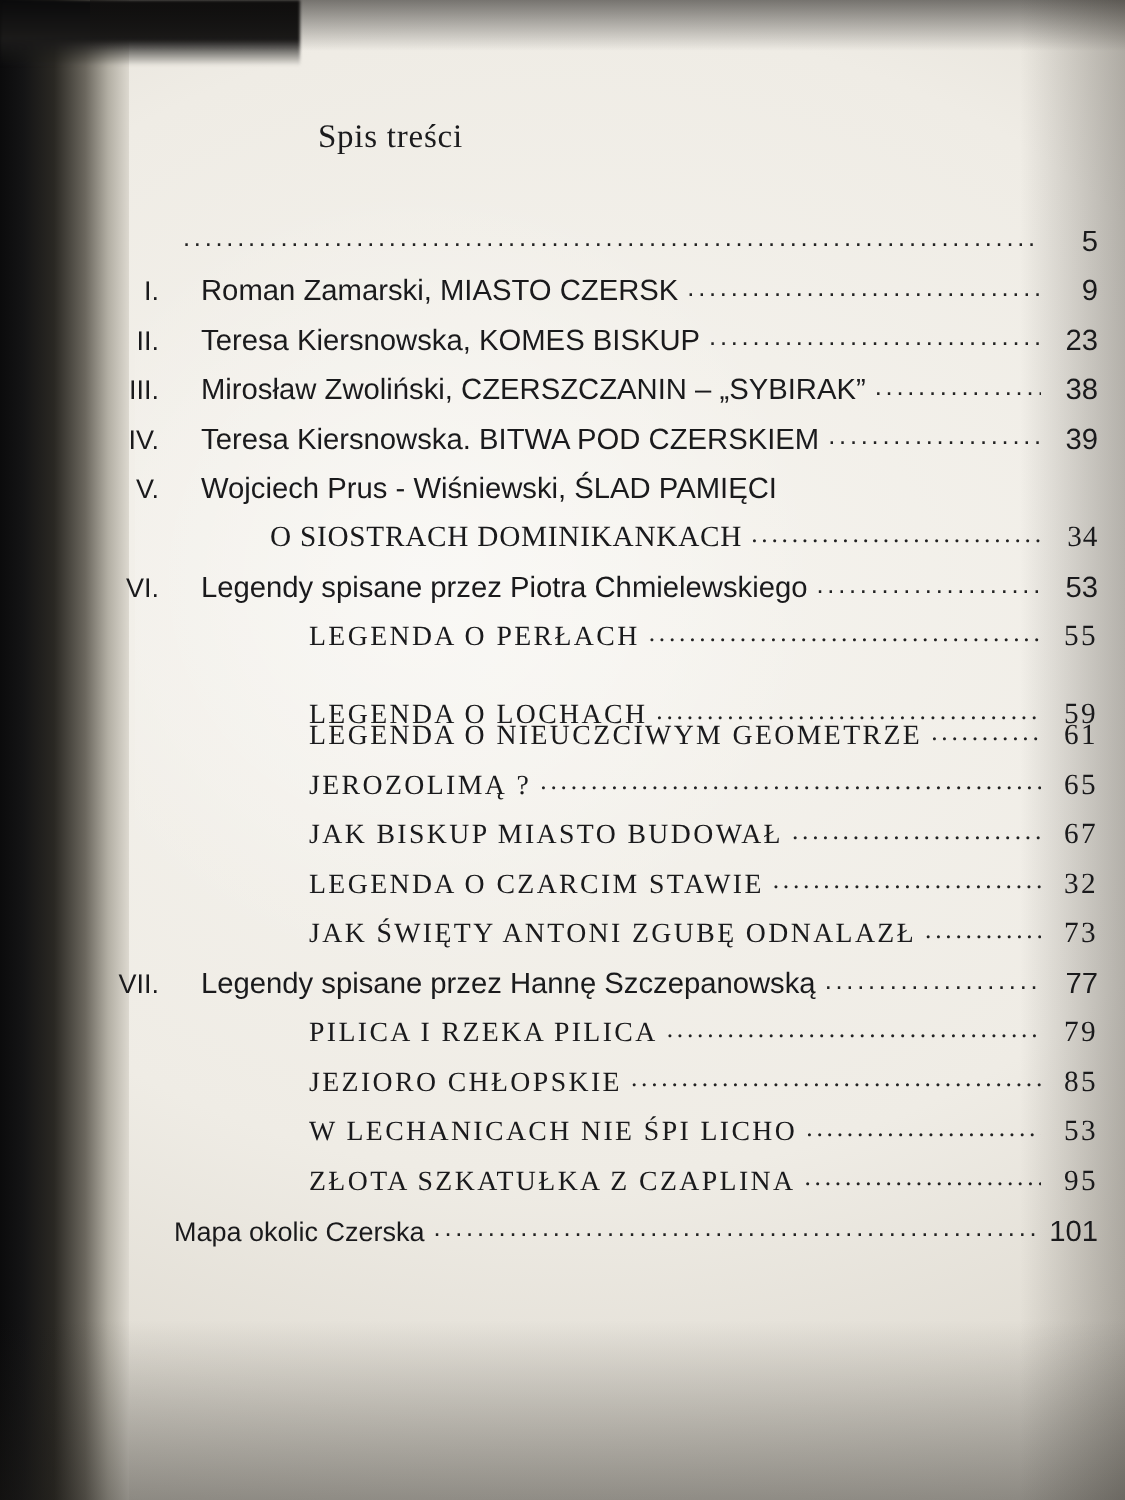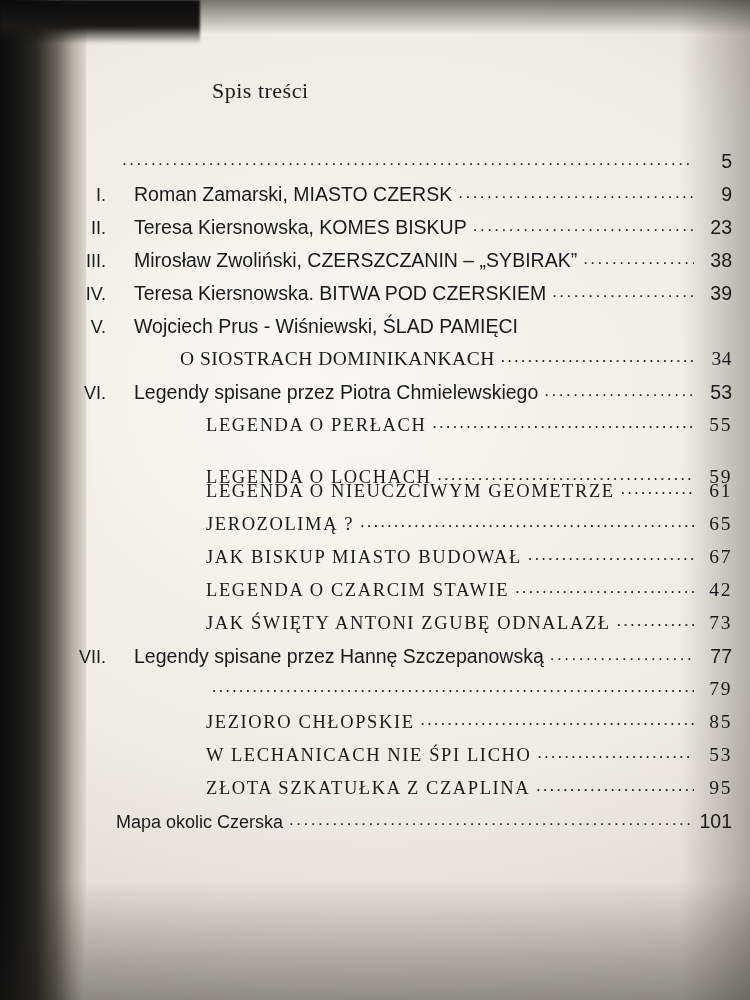--- a/index.html
+++ b/index.html
@@ -228,36 +228,37 @@
         <div class="row caps indent-2 wide small">
           <span class="num sans"></span>
           <span class="label" style="padding-left: 0px;">JAK  BISKUP  MIASTO  BUDOWAŁ</span>
           <span class="dots">.........................................................................................</span>
           <span class="page-no">67</span>
         </div>
         <div class="row caps indent-2 wide small">
           <span class="num sans"></span>
           <span class="label" style="padding-left: 0px;">LEGENDA  O  CZARCIM  STAWIE</span>
           <span class="dots">.........................................................................................</span>
-          <span class="page-no">42</span>
+          <span class="page-no">32</span>
         </div>
         <div class="row caps indent-2 wide small">
           <span class="num sans"></span>
           <span class="label" style="padding-left: 0px;">JAK  ŚWIĘTY  ANTONI  ZGUBĘ  ODNALAZŁ</span>
           <span class="dots">.........................................................................................</span>
           <span class="page-no">73</span>
         </div>
         <div class="row sans">
           <span class="num sans">VII.</span>
           <span class="label" style="padding-left: 18px;">Legendy spisane przez Hannę Szczepanowską</span>
           <span class="dots">.........................................................................................</span>
           <span class="page-no">77</span>
         </div>
         <div class="row caps indent-2 wide small">
           <span class="num sans"></span>
+          <span class="label" style="padding-left: 0px;">PILICA  I  RZEKA  PILICA</span>
           <span class="dots">.........................................................................................</span>
           <span class="page-no">79</span>
         </div>
         <div class="row caps indent-2 wide small">
           <span class="num sans"></span>
           <span class="label" style="padding-left: 0px;">JEZIORO  CHŁOPSKIE</span>
           <span class="dots">.........................................................................................</span>
           <span class="page-no">85</span>
         </div>
         <div class="row caps indent-2 wide small">

